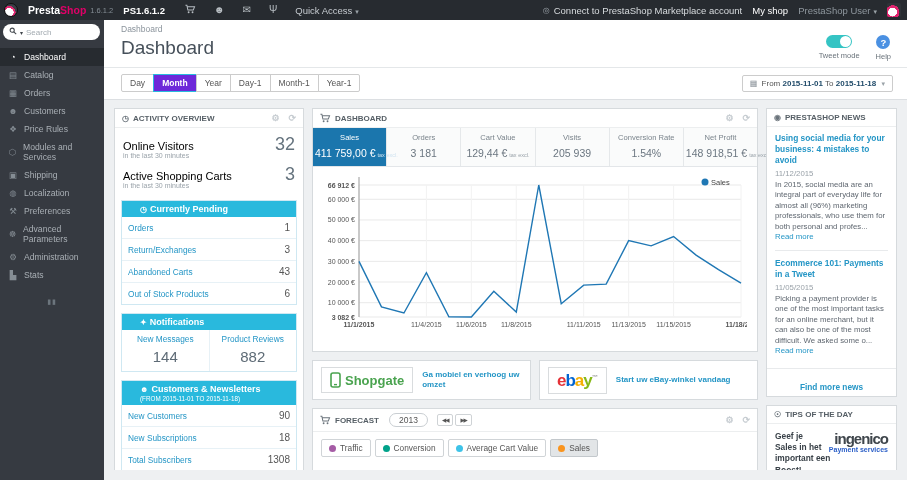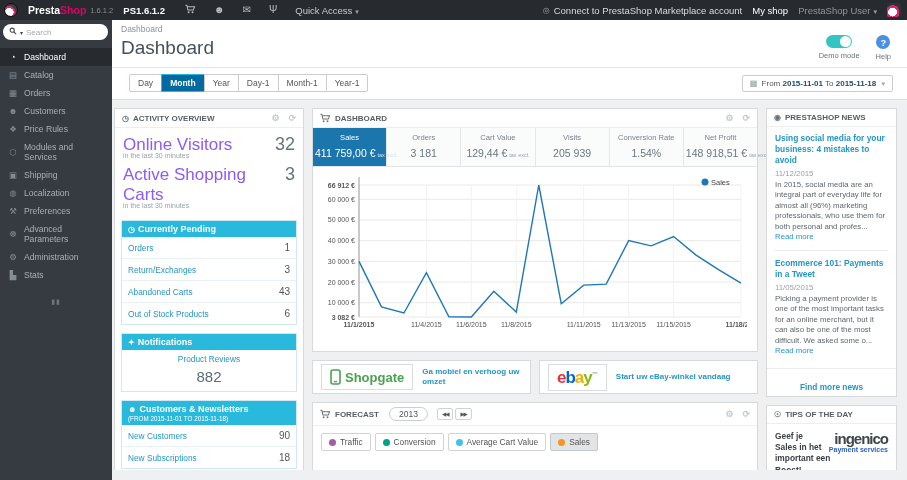--- a/index.html
+++ b/index.html
@@ -17,21 +17,21 @@
   .tb-icons{display:flex;gap:18px;margin-left:10px;color:#b7bdc2}
   .tb-ico{cursor:pointer;font-size:10px}
   .qa{margin-left:8px;color:#c6cbd0;cursor:pointer}
   .caret{font-size:7px;margin-left:3px;color:#9aa2a8}
   .mkt{display:flex;align-items:center;gap:4px;color:#d7dbde;cursor:pointer}
   .mkt-ico{font-size:8px;color:#9aa2a8}
   .myshop{color:#fff;cursor:pointer}
   .usr{color:#8f979e;cursor:pointer}
   .avatar{width:14px;height:14px;border-radius:2px;background:radial-gradient(circle at 40% 65%,#fff 0 35%,#e0256f 36% 55%,#2e3338 56%);display:inline-block}
   
-  .sidebar{position:absolute;left:0;top:20px;bottom:0;width:112px;background:#363a41;z-index:3}
+  .sidebar{position:absolute;left:0;top:20px;bottom:0;width:104px;background:#363a41;z-index:3}
   .search-wrap{margin:4px 4px 8px 3px;background:#fff;border-radius:9px;height:16px;display:flex;align-items:center;padding:0 6px;gap:3px}
   .search-ico{font-size:8px;color:#41464c}
   .search-caret{font-size:6px;color:#41464c}
   .search-input{border:none;outline:none;width:60px;font-size:8px;color:#555;background:transparent}
   .search-input::placeholder{color:#a3abb1}
   .nav-item{display:flex;align-items:center;gap:6px;padding:4px 4px 4px 8px;color:#aab0b6;font-size:8.6px;cursor:pointer}
   .nav-item .nav-ico{width:10px;text-align:center;color:#858d94;font-size:8.5px}
   .nav-item.active{background:#272b30;color:#fff}
   .nav-item.active .nav-ico{color:#fff}
   .collapse{color:#6c757d;text-align:center;font-size:7px;margin-top:14px;cursor:pointer;letter-spacing:1px}
@@ -41,44 +41,44 @@
   .breadcrumb{font-size:8.5px;color:#8b949c;padding:4px 0 1px 17px}
   .title-row{position:relative;padding:2px 0 8px 17px}
   .page-title{font-size:19px;font-weight:normal;color:#46505a}
   .head-ctrls{position:absolute;right:16px;top:0;display:flex;gap:16px}
   .hc{display:flex;flex-direction:column;align-items:center;gap:3px;font-size:7.5px;color:#6a737b}
   .toggle{width:26px;height:13px;border-radius:7px;background:#35c4c4;position:relative;cursor:pointer}
   .toggle::after{content:"";position:absolute;right:1px;top:1px;width:11px;height:11px;border-radius:50%;background:#fff}
   .help-btn{width:14px;height:14px;border-radius:50%;background:#4a90e2;color:#fff;font-weight:bold;font-size:9.5px;display:flex;align-items:center;justify-content:center;cursor:pointer}
   .toolbar{background:#fff;border-top:1px solid #e4e7e9;border-bottom:1px solid #dcdfe2;padding:6px 14px 7px 17px;display:flex;justify-content:space-between;align-items:center}
   .rbtn{font-size:8.5px;padding:3px 8px;background:#fff;border:1px solid #ccc;color:#555;margin-left:-1px;cursor:pointer}
-  .rbtn:first-child{border-radius:2px 0 0 2px;margin-left:8px}
+  .rbtn:first-child{border-radius:2px 0 0 2px;margin-left:0}
   .rbtn:last-child{border-radius:0 2px 2px 0}
-  .rbtn.active{background:#0369a1;border-color:#29b9dd;color:#fff;font-weight:bold}
+  .rbtn.active{background:#6d28d9;border-color:#29b9dd;color:#fff;font-weight:bold}
   .datebtn{font-size:8px;padding:3px 7px;background:#fff;border:1px solid #ccc;border-radius:2px;color:#555;cursor:pointer}
   .datebtn b{color:#234d6b}
   .cal-ico{color:#8a9299;margin-right:2px}
   
   .content{height:370px;overflow:hidden;padding:8px 10px;display:flex;gap:8px;align-items:flex-start}
   .col-l{width:190px;flex:none}
   .col-m{flex:1;min-width:0}
   .col-r{width:131px;flex:none}
   .panel{background:#fff;border:1px solid #d6dadd;margin-bottom:8px}
   .phead{display:flex;align-items:center;gap:4px;padding:4px 7px;border-bottom:1px solid #eceeef;color:#565f66;font-size:8px;font-weight:bold}
   .ph-ico{color:#6a737b;font-size:8px;display:inline-flex}
   .ph-sp{flex:1}
   .ph-tool{color:#c6ccd1;font-size:9px;cursor:pointer;margin-left:5px}
   
   .astats{padding:6px 8px 2px}
   .astat-top{display:flex;justify-content:space-between;align-items:baseline}
-  .astat-link{color:#8b5cf6;font-size:17px}
+  .astat-link{color:#000000;font-size:11px}
   .astat-val{color:#65737e;font-size:18px;font-weight:300}
   .astat-sub{font-size:7px;color:#9aa3aa;margin:-3px 0 5px}
   .sect{margin:4px 6px 8px;border:1px solid #cfe8f2}
-  .sect-h{background:#29b9dd;color:#fff;font-size:9px;font-weight:bold;padding:3px 6px}
+  .sect-h{background:#29b9dd;color:#fff;font-size:9px;font-weight:bold;padding:3px 18px}
   .sect-h .sh-ico{font-size:8px;margin-right:3px}
   .sect-sub{display:block;font-size:6.3px;font-weight:normal;margin-top:1px}
   .srow{display:flex;justify-content:space-between;align-items:center;padding:5px 6px;border-top:1px solid #e7f1f6}
   .srow:first-child{border-top:none}
   .srow-l{color:#2596c6;font-size:8.3px}
   .srow-v{color:#555;font-size:10px}
   .ncols{display:flex}
   .ncol{flex:1;text-align:center;padding:4px 2px 6px;cursor:pointer}
   .ncol+.ncol{border-left:1px solid #e7f1f6}
   .ncol-l{color:#2596c6;font-size:8.3px;margin-bottom:4px}
@@ -89,21 +89,21 @@
   .kpi:first-child{border-left:none}
   .kpi-l{font-size:7.6px;color:#7a848c;margin-bottom:5px;white-space:nowrap}
   .kpi-v{font-size:10.5px;color:#6b7680;white-space:nowrap}
   .kpi-sfx{font-size:5.5px;color:#98a1a8;margin-left:2px}
   .kpi.active{background:#1b76ad}
   .kpi.active .kpi-l,.kpi.active .kpi-v{color:#fff}
   .kpi.active .kpi-sfx{color:#cfe3f0}
   .chart-wrap{padding:4px 2px 0}
   
   .banners{display:flex;gap:8px;margin-bottom:8px}
-  .banner{flex:1;display:flex;align-items:center;padding:6px 8px;background:#fff;border:1px solid #d6dadd;height:34px}
+  .banner{flex:1;display:flex;align-items:center;padding:6px 8px;background:#fff;border:1px solid #d6dadd;height:40px}
   .logo-box{border:1px solid #d9dcde;padding:4px 8px;display:flex;align-items:center;gap:4px;background:#fff}
   .sg-text{color:#4aa34f;font-size:13px;font-weight:bold}
   .bn-link{font-size:8px;color:#2596c6;margin-left:9px;font-weight:bold;line-height:1.3}
   .ebay-logo{font-size:17px;font-weight:bold;letter-spacing:-1px;line-height:1}
   .ebay-tm{font-size:6px;color:#999;letter-spacing:0}
   
   .fc-panel{min-height:92px}
   .fc-pill{border:1px solid #c9ced2;border-radius:9px;padding:1px 9px;font-size:8.5px;color:#555;margin-left:6px;font-weight:normal}
   .fc-nav{display:flex;gap:2px;margin-left:5px}
   .fc-nav button{border:1px solid #cfd3d6;background:#fff;font-size:5.5px;padding:2px 4px;color:#555;letter-spacing:-1px;cursor:pointer;border-radius:2px}
@@ -223,21 +223,21 @@
 </div>
 
 <div class="main">
   <div class="head">
     <div class="breadcrumb">Dashboard</div>
     <div class="title-row">
       <h1 class="page-title">Dashboard</h1>
       <div class="head-ctrls">
         <div class="hc">
           <span class="toggle"></span>
-          <span>Demo mode</span>
+          <span>Tweet mode</span>
         </div>
         <div class="hc">
           <span class="help-btn">?</span>
           <span>Help</span>
         </div>
       </div>
     </div>
     <div class="toolbar">
       <div id="ranges"><button class="rbtn">Day</button><button class="rbtn active">Month</button><button class="rbtn">Year</button><button class="rbtn">Day-1</button><button class="rbtn">Month-1</button><button class="rbtn">Year-1</button></div>
       <button class="datebtn">
@@ -296,35 +296,43 @@
               <div class="srow">
                 <a class="srow-l">Out of Stock Products</a>
                 <span class="srow-v">6</span>
               </div>
             </div>
         </div>
         <div class="sect">
           <div class="sect-h"><span class="sh-ico">✦</span><span>Notifications</span></div>
           <div id="notif-cols" class="ncols">
               <div class="ncol">
+                <div class="ncol-l">New Messages</div>
+                <div class="ncol-v">144</div>
+              </div>
+              <div class="ncol">
                 <div class="ncol-l">Product Reviews</div>
                 <div class="ncol-v">882</div>
               </div>
             </div>
         </div>
         <div class="sect">
           <div class="sect-h"><span class="sh-ico">☻</span><span>Customers &amp; Newsletters</span><span class="sect-sub">(FROM 2015-11-01 TO 2015-11-18)</span></div>
           <div id="cust-rows">
               <div class="srow">
                 <a class="srow-l">New Customers</a>
                 <span class="srow-v">90</span>
               </div>
               <div class="srow">
                 <a class="srow-l">New Subscriptions</a>
                 <span class="srow-v">18</span>
+              </div>
+              <div class="srow">
+                <a class="srow-l">Total Subscribers</a>
+                <span class="srow-v">1308</span>
               </div>
             </div>
         </div>
 
       </div>
     </div>
 
     <div class="col-m">
       <div class="panel">
         <div class="phead">

